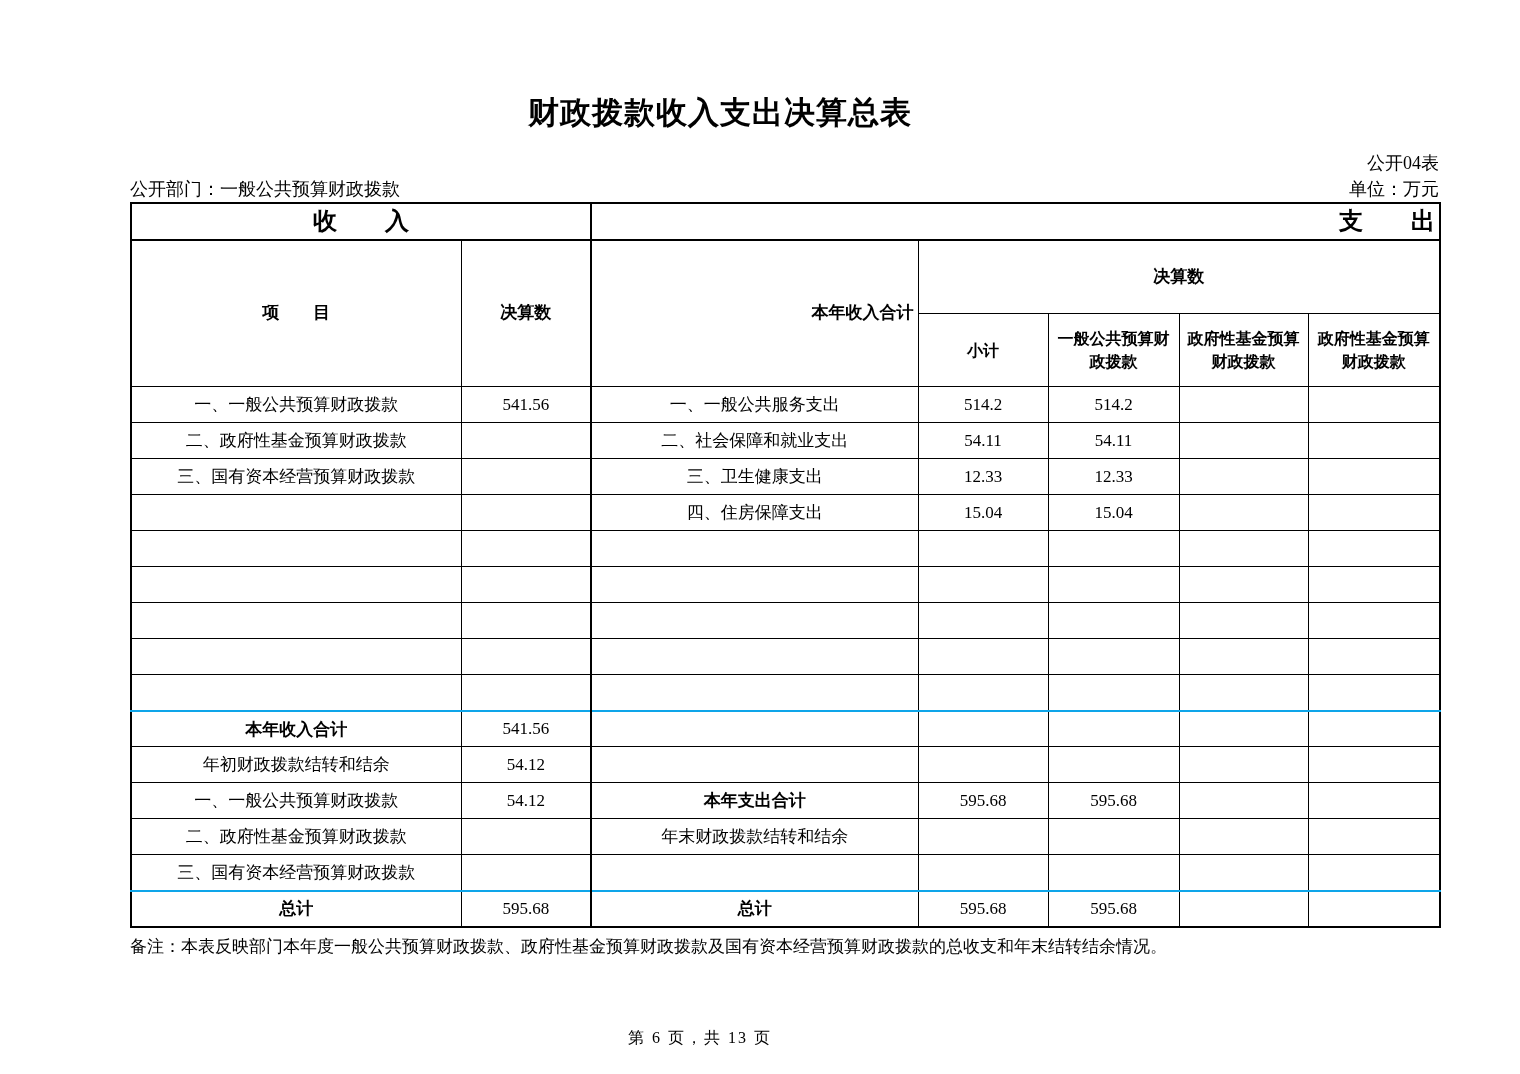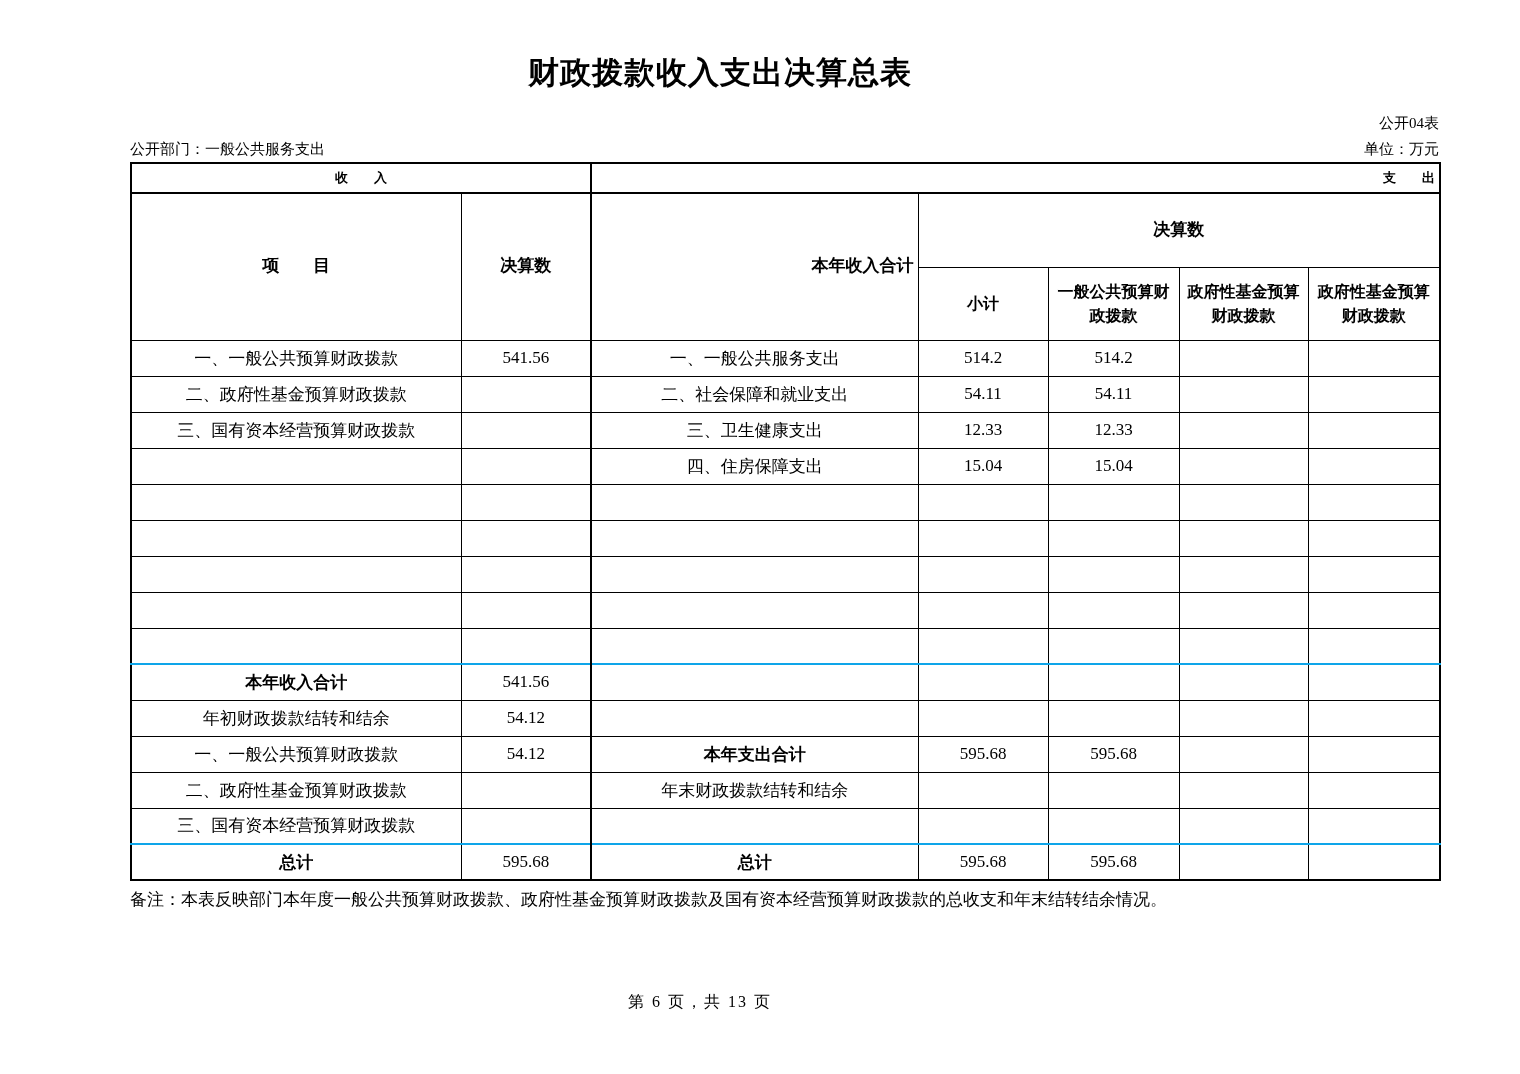--- a/index.html
+++ b/index.html
@@ -5,30 +5,30 @@
   * { box-sizing: border-box; }
   html, body { margin: 0; padding: 0; }
   body {
     width: 1520px; height: 1074px;
     background: #ffffff; color: #000000;
     font-family: "Liberation Serif", "DejaVu Serif", serif;
   }
   .page { position: relative; width: 1520px; height: 1074px; overflow: hidden; }
 
   .doc-title {
-    padding-top: 50px;
+    padding-top: 90px;
     width: 1440px;
     text-align: center;
     font-size: 31px;
     font-weight: bold;
     letter-spacing: 1px;
     line-height: 46px;
   }
 
-  .meta { width: 1309px; margin-left: 130px; font-size: 15px; }
+  .meta { width: 1309px; margin-left: 130px; font-size: 18px; }
   .meta-row1 { text-align: right; height: 26px; line-height: 26px; margin-top: 14px; }
   .meta-row2 { display: flex; justify-content: space-between; height: 26px; line-height: 26px; }
 
   table.fin {
     margin-left: 130px;
     width: 1309px;
     border-collapse: collapse;
     table-layout: fixed;
     border: 2px solid #000;
   }
@@ -38,21 +38,21 @@
     padding: 0 4px;
   }
   thead th {
     font-family: "Liberation Sans", "DejaVu Sans", sans-serif;
     font-weight: bold;
     text-align: center;
     font-size: 16px;
     line-height: 1.45;
   }
   tr.hdr-top { height: 30px; }
-  tr.hdr-top th { font-size: 13px; border-bottom: 2px solid #000; }
+  tr.hdr-top th { font-size: 24px; border-bottom: 2px solid #000; }
   tr.hdr-mid { height: 74px; }
   tr.hdr-sub { height: 73px; }
   th.big-label { font-size: 17px; margin-left: 16px; }
 
   tbody tr { height: 36px; }
   tbody td { font-size: 17px; }
   td.c-item { text-align: center; padding-left: 9px; }
   td.c-num  { text-align: center; }
   td.b {
     font-family: "Liberation Sans", "DejaVu Sans", sans-serif;
@@ -66,38 +66,38 @@
   .note {
     margin-left: 130px;
     width: 1340px;
     margin-top: 8px;
     font-size: 17px;
     line-height: 22px;
     white-space: nowrap;
   }
   .page-footer {
     position: absolute;
-    top: 992px;
+    top: 1028px;
     width: 1400px;
     text-align: center;
     font-size: 16px;
     letter-spacing: 2px;
   }
 </style>
 </head>
 <body>
 
 <div class="page">
 
   <div class="doc-title">财政拨款收入支出决算总表</div>
 
   <div class="meta">
     <div class="meta-row1">公开04表</div>
     <div class="meta-row2">
-      <span>公开部门：一般公共服务支出</span>
+      <span>公开部门：一般公共预算财政拨款</span>
       <span>单位：万元</span>
     </div>
   </div>
 
   <table class="fin">
     <colgroup>
       <col style="width:330px">
       <col style="width:130px">
       <col style="width:327px">
       <col style="width:130px">

